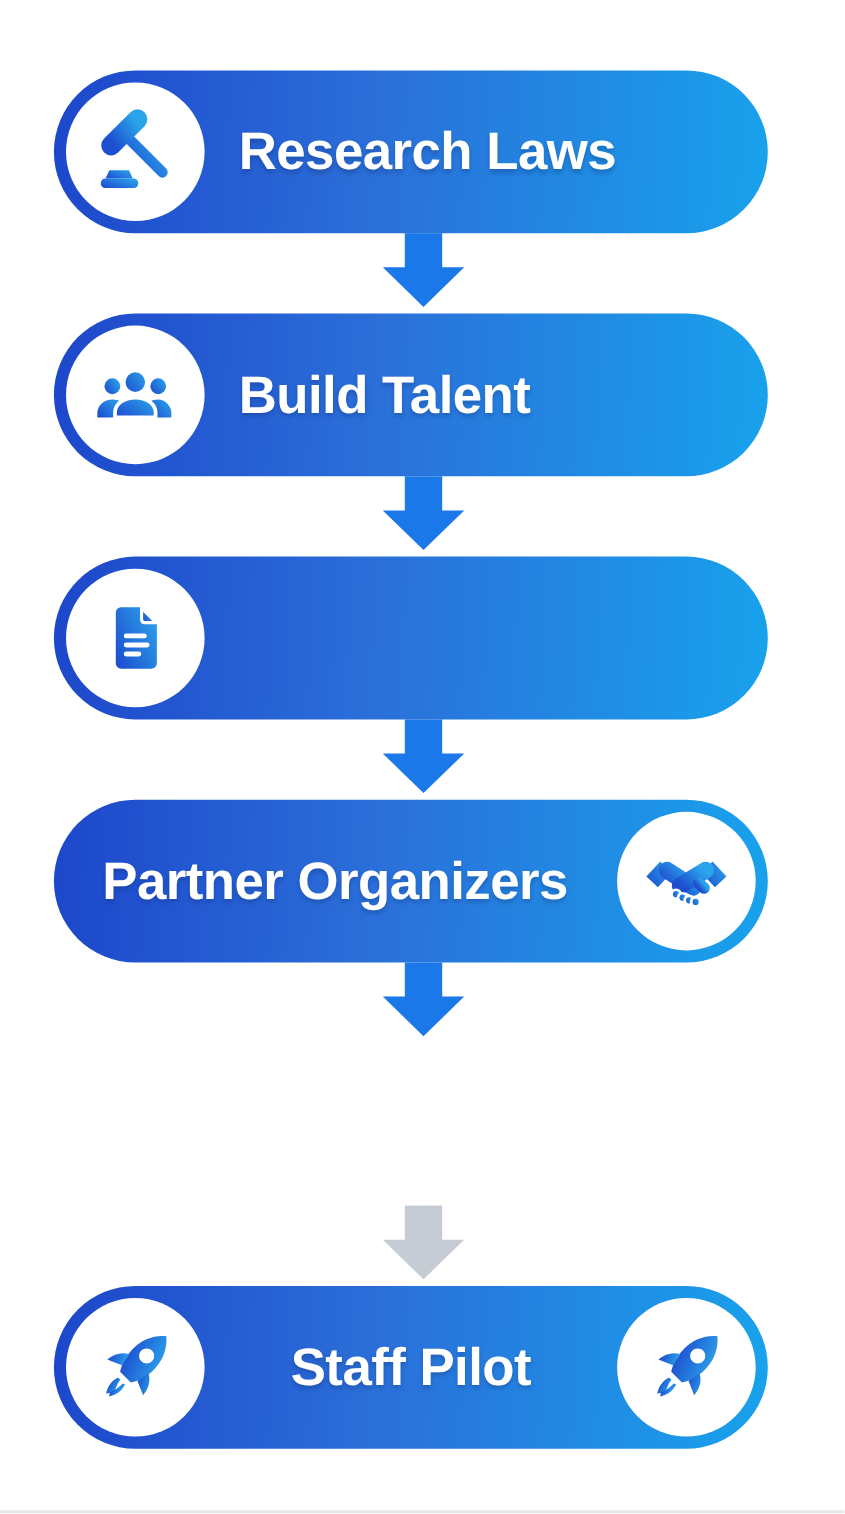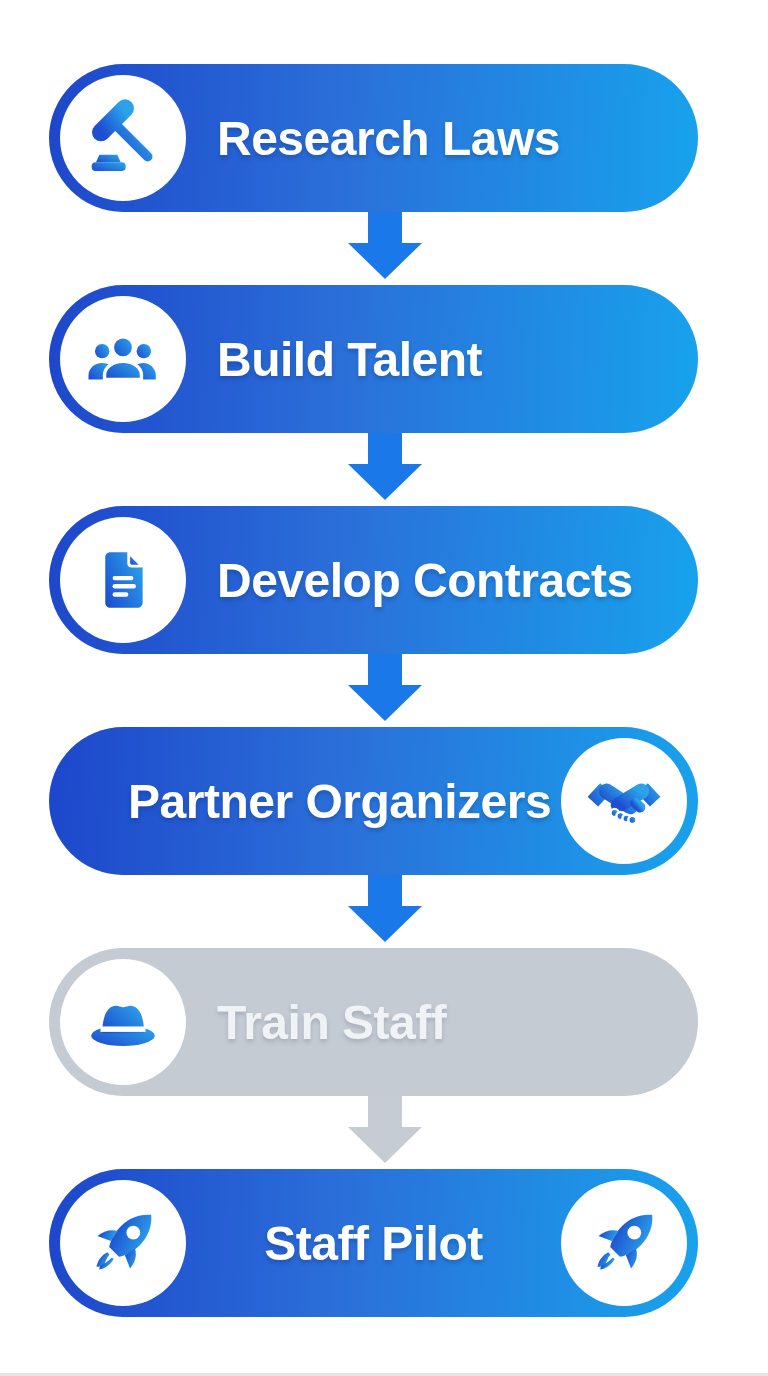--- a/index.html
+++ b/index.html
@@ -20,21 +20,21 @@
   }
   .icon-circle.left{left:11px;}
   .icon-circle.right{right:11px;}
 
   .label{
     position:absolute;top:0;height:100%;display:flex;align-items:center;
     color:#ffffff;font-size:48px;font-weight:bold;letter-spacing:-0.5px;
     white-space:nowrap;text-shadow:0 3px 4px rgba(10,40,95,0.28);
   }
   .label.after-icon{left:168px;}
-  .label.from-left{left:44px;margin-left:35px;}
+  .label.from-left{left:44px;}
   .label.centered{left:0;right:0;justify-content:center;}
   .pill.inactive .label{color:#f0f3f6;text-shadow:0 3px 4px rgba(110,120,135,0.35);}
 
   
   .arrow{position:absolute;left:348px;width:74px;height:67px;z-index:1;}
   .arrow .stem{position:absolute;left:20px;top:0;width:34px;height:32px;background:#1a78e8;}
   .arrow .head{
     position:absolute;left:0;top:31px;width:0;height:0;
     border-left:37px solid transparent;border-right:37px solid transparent;
     border-top:36px solid #1a78e8;
@@ -109,21 +109,20 @@
       <svg viewBox="0 0 24 24" width="76" height="76">
         <path fill="url(#ig)" d="M8 3.2h5.6l4.6 4.6v11.4c0 .9-.7 1.6-1.6 1.6H8c-.9 0-1.6-.7-1.6-1.6V4.8c0-.9.7-1.6 1.6-1.6z"></path>
         <path fill="url(#ig)" stroke="#ffffff" stroke-width="0.9" stroke-linejoin="round" d="M13.8 3.4v3.2c0 .6.4 1 1 1h3.2z"></path>
         <g stroke="#ffffff" stroke-width="1.4" stroke-linecap="round">
           <line x1="9.4" y1="11.4" x2="14.6" y2="11.4"></line>
           <line x1="9.4" y1="14" x2="15.4" y2="14"></line>
           <line x1="9.4" y1="16.6" x2="13" y2="16.6"></line>
         </g>
       </svg>
     </div>
-    <div class="label after-icon">Develop Contracts</div>
   </div>
 
   <div class="arrow" style="top:654px">
     <div class="stem"></div>
     <div class="head"></div>
   </div>
 
   <div class="pill" style="top:727px">
     <div class="label from-left">Partner Organizers</div>
     <div class="icon-circle right">
@@ -145,30 +144,20 @@
         </g>
       </svg>
     </div>
   </div>
 
   <div class="arrow" style="top:875px">
     <div class="stem"></div>
     <div class="head"></div>
   </div>
 
-  <div class="pill inactive" style="top:948px">
-    <div class="icon-circle left">
-      <svg viewBox="0 0 24 24" width="82" height="82">
-        <ellipse fill="url(#ig)" cx="12" cy="16" rx="9.3" ry="3"></ellipse>
-        <path fill="url(#ig)" d="M5.9 15.3c0-2.1.4-4.8 1.3-6.3.8-1.3 2-2 3.2-1.7l1.2.3c.3.07.6.07.9 0l1.2-.3c1.2-.3 2.4.4 3.2 1.7.9 1.5 1.3 4.2 1.3 6.3z"></path>
-        <rect fill="#ffffff" x="5.4" y="13.3" width="13.2" height="1.6"></rect>
-      </svg>
-    </div>
-    <div class="label after-icon">Train Staff</div>
-  </div>
 
   <div class="arrow gray" style="top:1096px">
     <div class="stem"></div>
     <div class="head"></div>
   </div>
 
   <div class="pill" style="top:1169px">
     <div class="icon-circle left">
       <svg viewBox="0 0 24 24" width="92" height="92">
         <g transform="rotate(45 12 12)" fill="url(#ig)">

